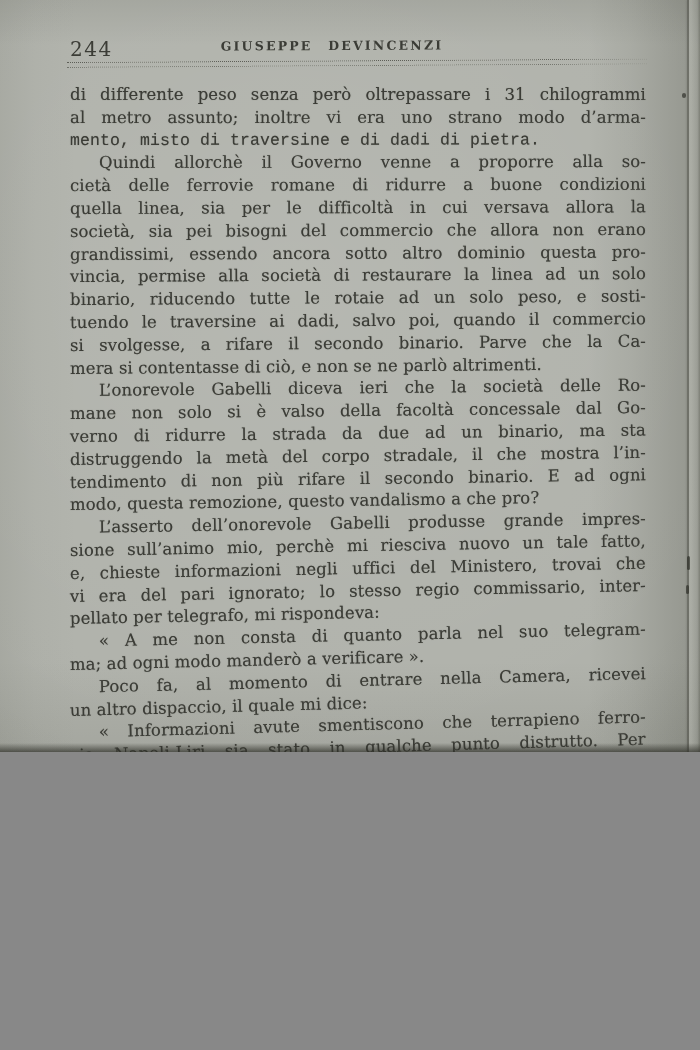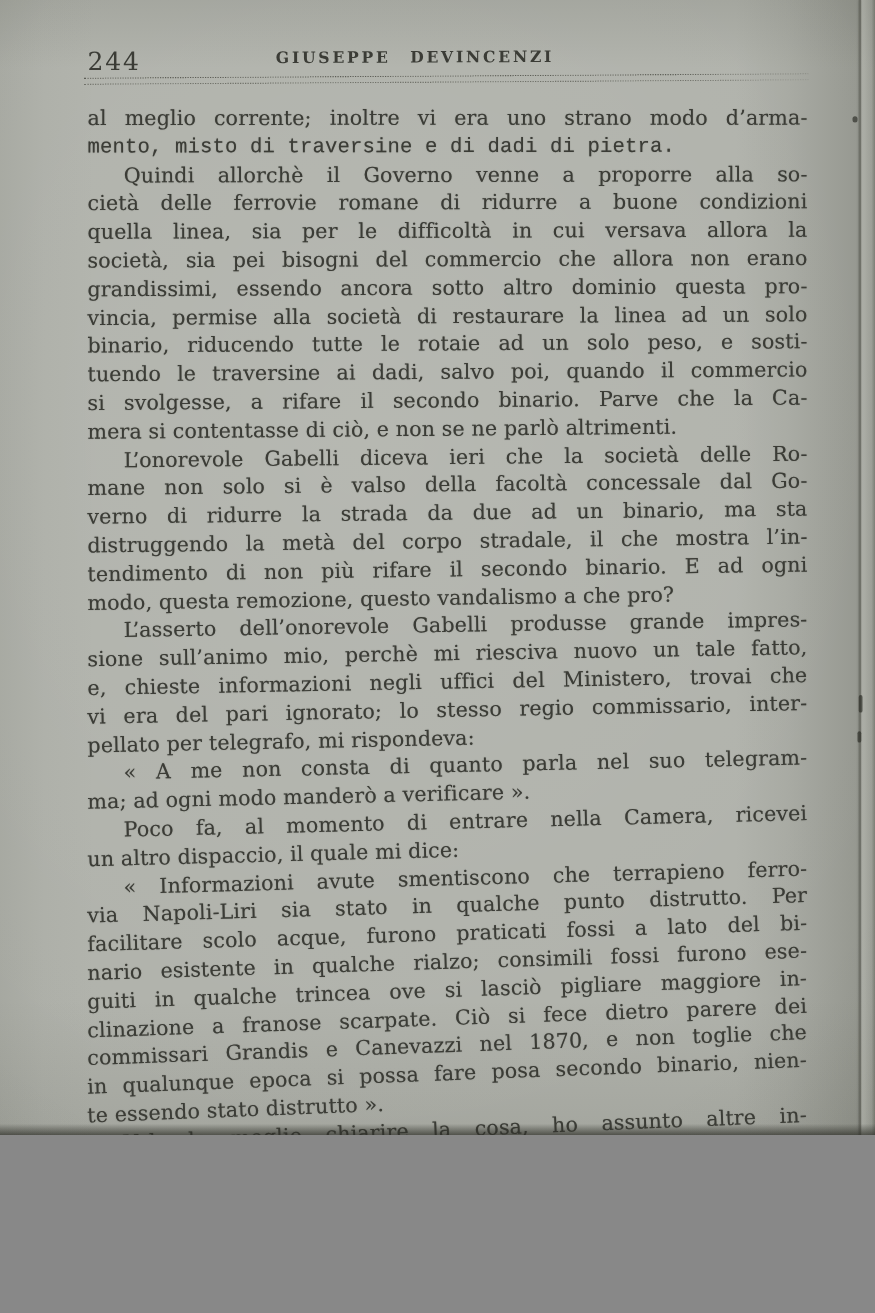--- a/index.html
+++ b/index.html
@@ -1,18 +1,18 @@
 <!DOCTYPE html>
 <html><head>
 <meta charset="utf-8">
 <style>
   html, body { margin: 0; padding: 0; background: #888; }
   .scan {
     position: relative;
-    width: 700px; height: 908px;
+    width: 700px; height: 752px;
     overflow: hidden;
     font-family: "DejaVu Serif", "Liberation Serif", serif;
     color: var(--ink, #3b3c36);
     background:
       linear-gradient(to right,
         rgba(80,82,72,0.10) 0%, rgba(80,82,72,0.03) 5%, rgba(0,0,0,0) 11%,
         rgba(0,0,0,0) 84%, rgba(58,60,50,0.07) 90%,
         rgba(58,60,50,0.22) 98%, rgba(58,60,50,0.18) 100%),
       linear-gradient(to bottom,
         rgba(70,72,62,0.12) 0%, rgba(0,0,0,0) 6%,
@@ -83,21 +83,22 @@
 </head>
 <body>
 
 <div class="scan" style="--paper: #b0b2ab; --ink: #3b3c36;">
 
   <div class="pagenum">244</div>
   <div class="running">GIUSEPPE DEVINCENZI</div>
   <div class="rule"></div>
 
   <div class="bodytext">
-    <div class="line" style="transform: rotate(-0.031deg);">al meglio corrente; inoltre vi era uno strano modo d’arma-</div>
+    <div class="line" style="transform: rotate(0deg);">di differente peso senza però oltrepassare i 31 chilogrammi</div>
+    <div class="line" style="transform: rotate(-0.031deg);">al metro assunto; inoltre vi era uno strano modo d’arma-</div>
     <div class="line end" style="transform: rotate(-0.064deg); font-family: Liberation Mono, monospace;">mento, misto di traversine e di dadi di pietra.</div>
     <div class="line indent" style="transform: rotate(-0.098deg);">Quindi allorchè il Governo venne a proporre alla so-</div>
     <div class="line" style="transform: rotate(-0.134deg);">cietà delle ferrovie romane di ridurre a buone condizioni</div>
     <div class="line" style="transform: rotate(-0.172deg);">quella linea, sia per le difficoltà in cui versava allora la</div>
     <div class="line" style="transform: rotate(-0.212deg);">società, sia pei bisogni del commercio che allora non erano</div>
     <div class="line" style="transform: rotate(-0.254deg);">grandissimi, essendo ancora sotto altro dominio questa pro-</div>
     <div class="line" style="transform: rotate(-0.298deg);">vincia, permise alla società di restaurare la linea ad un solo</div>
     <div class="line" style="transform: rotate(-0.343deg);">binario, riducendo tutte le rotaie ad un solo peso, e sosti-</div>
     <div class="line" style="transform: rotate(-0.39deg);">tuendo le traversine ai dadi, salvo poi, quando il commercio</div>
     <div class="line" style="transform: rotate(-0.439deg);">si svolgesse, a rifare il secondo binario. Parve che la Ca-</div>

